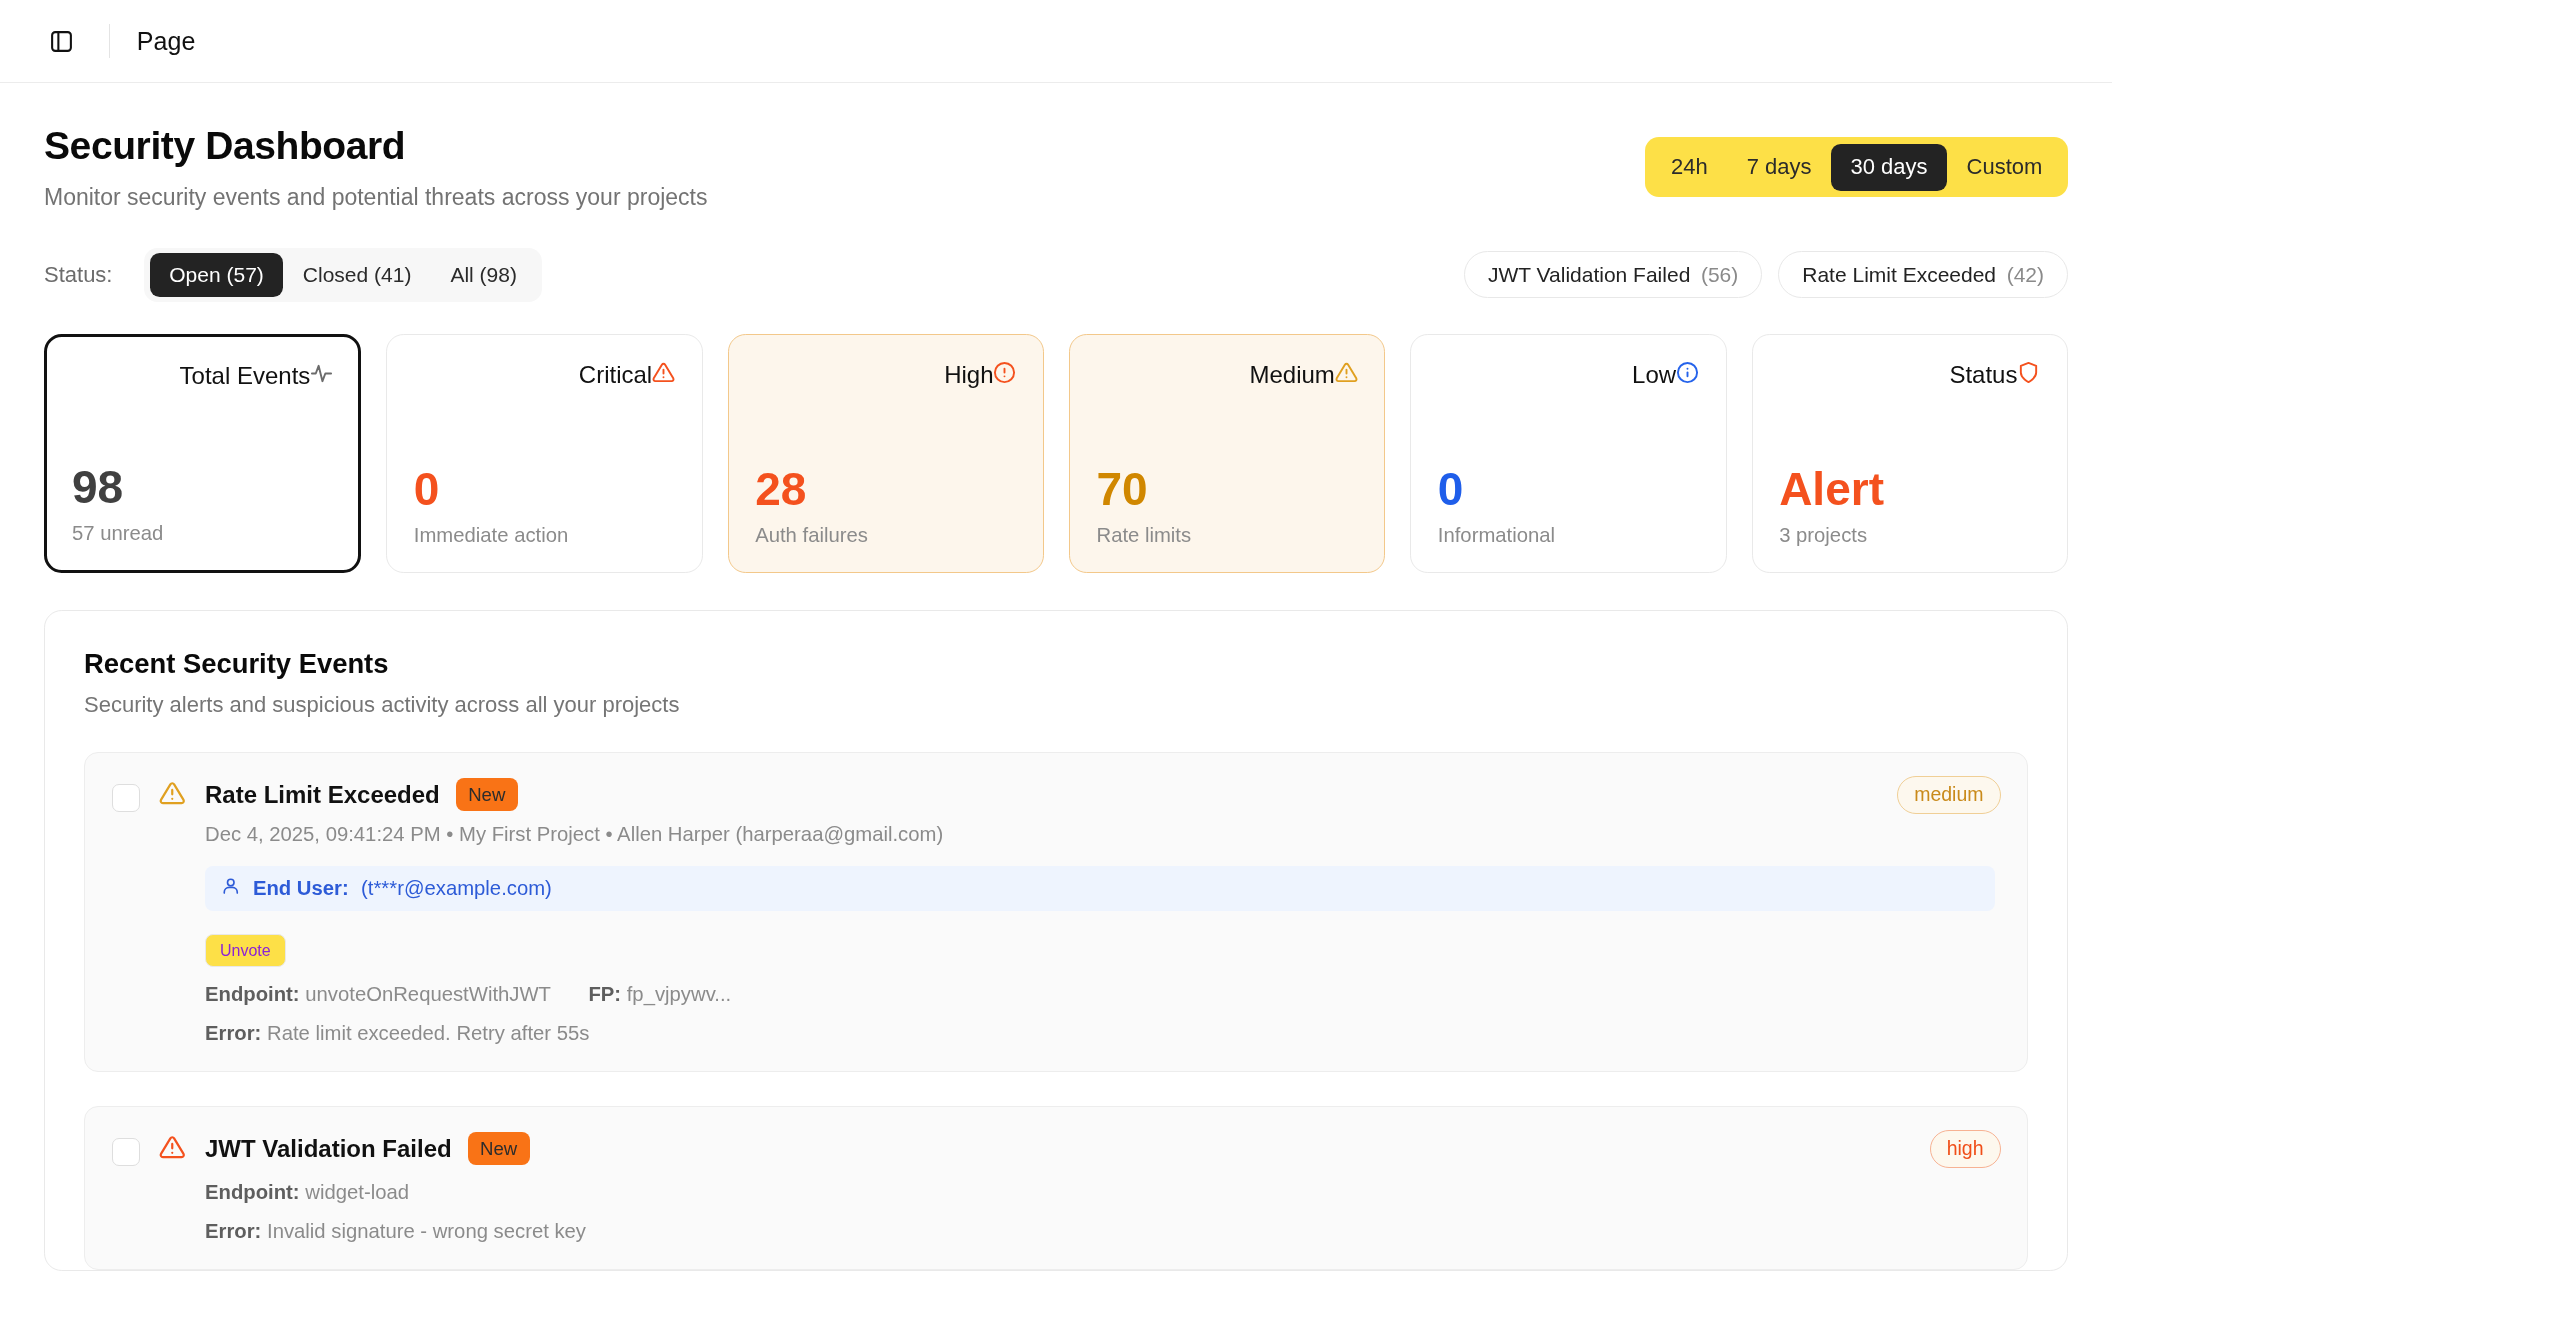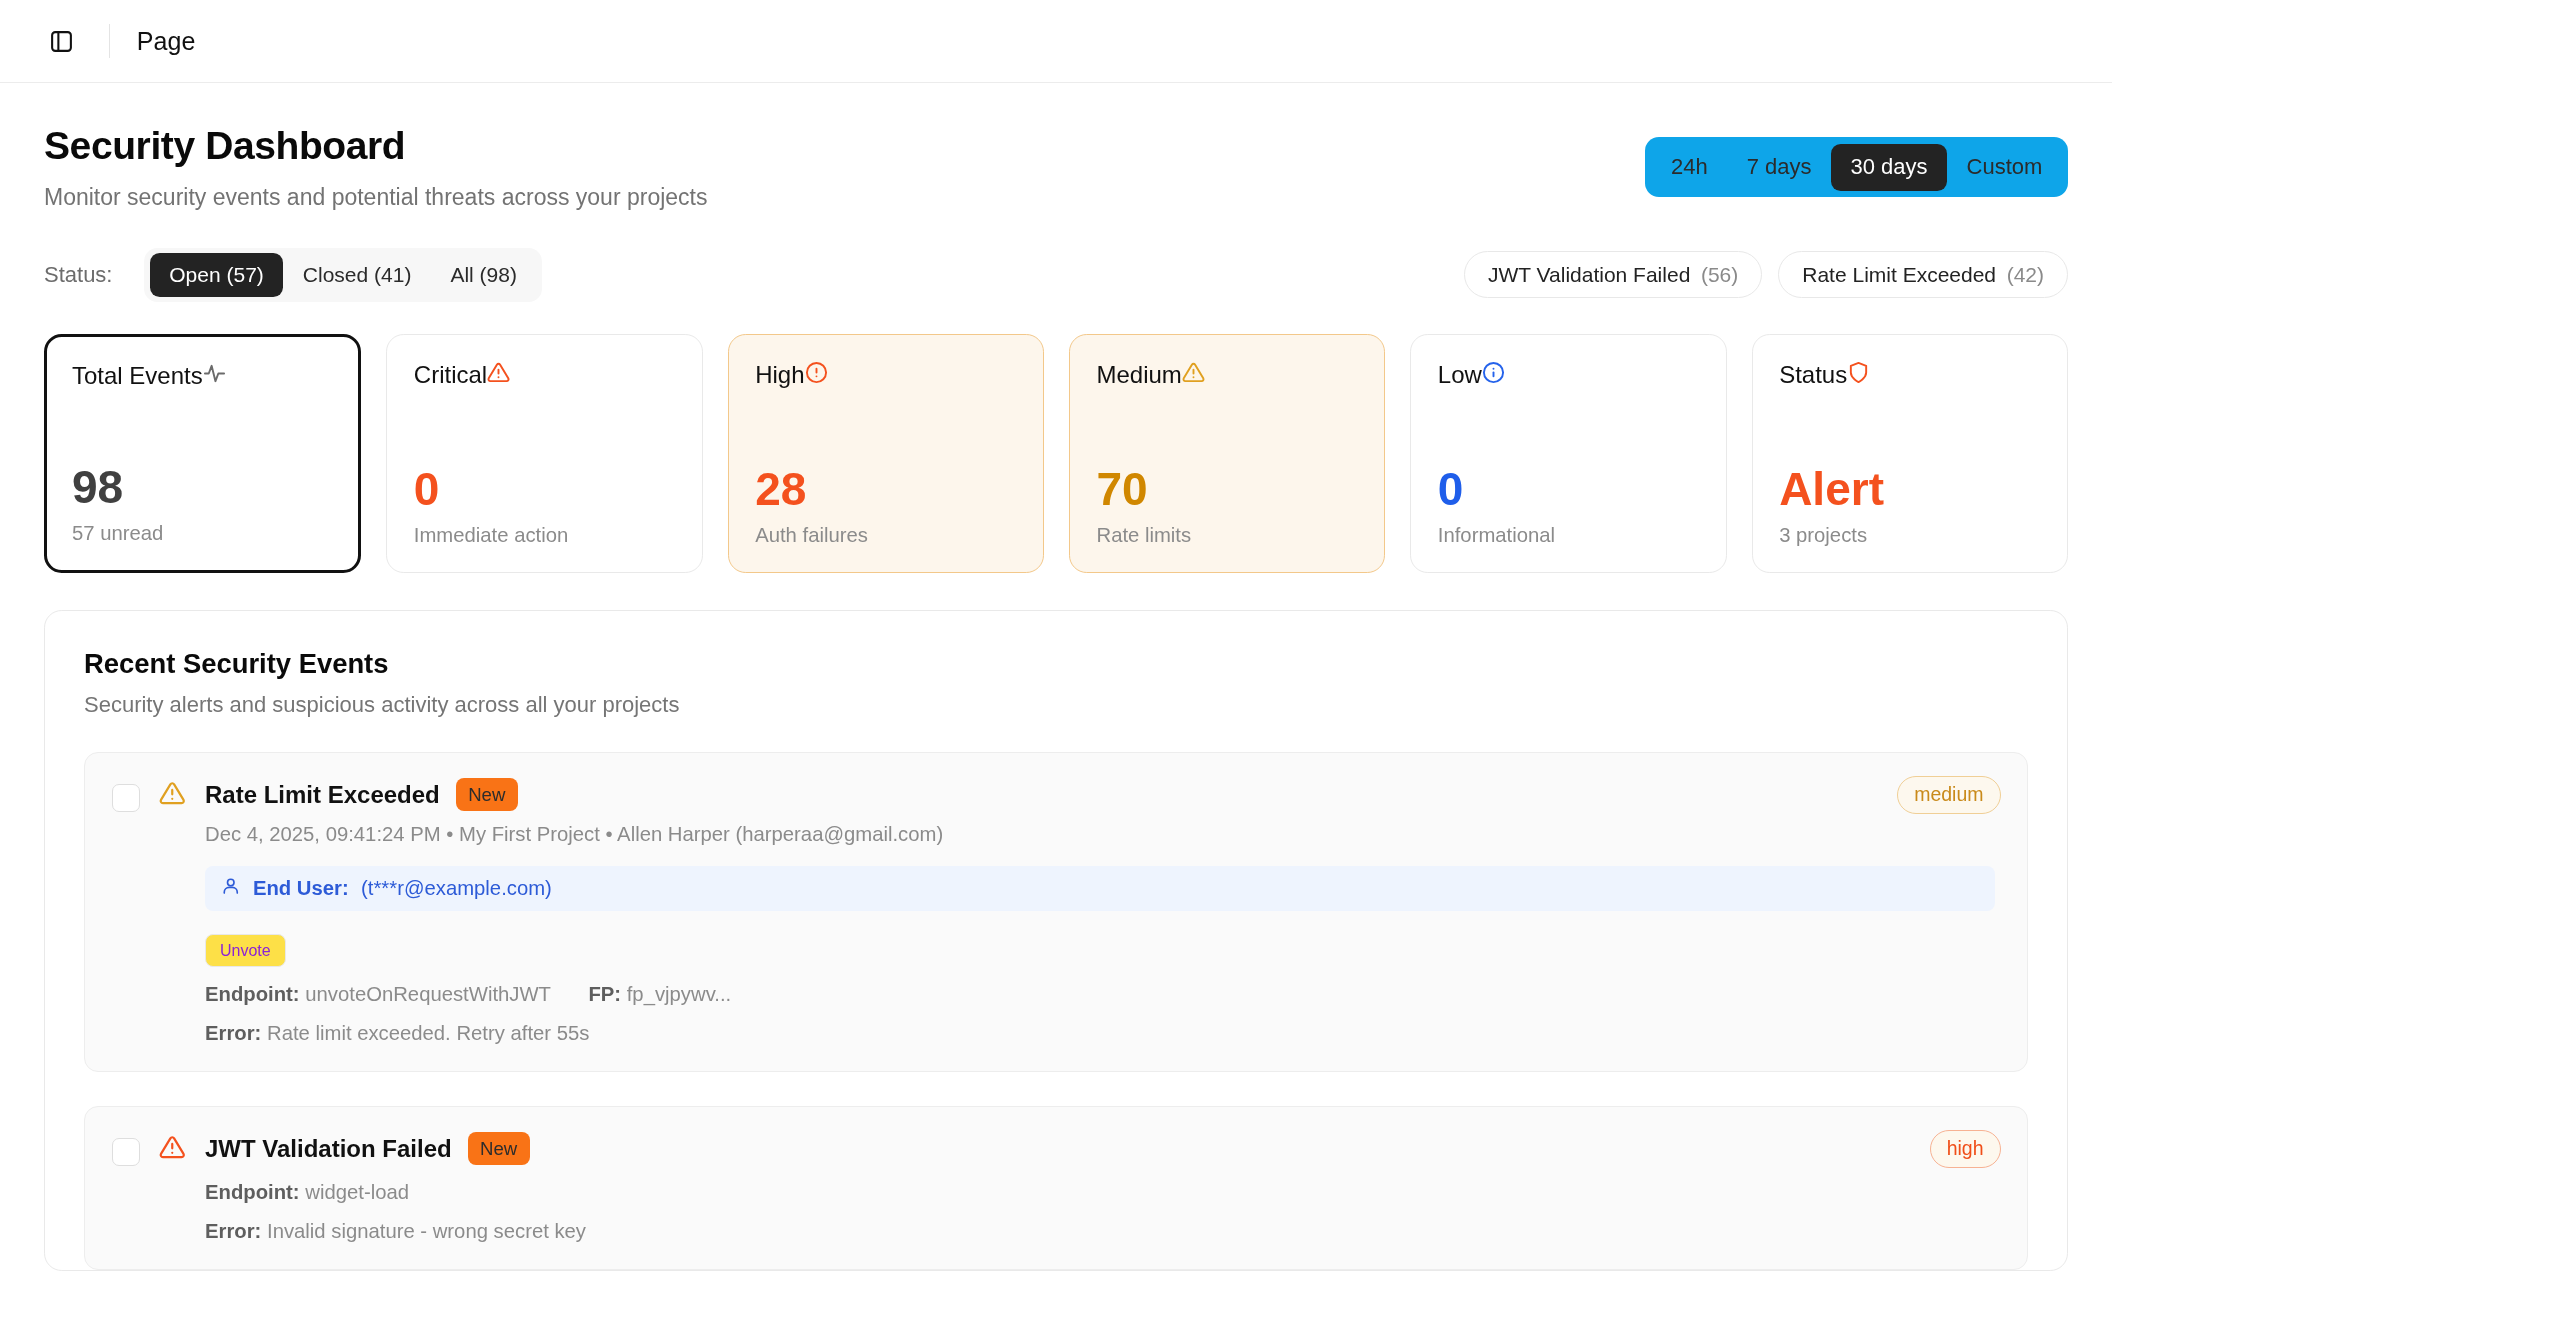--- a/index.html
+++ b/index.html
@@ -40,21 +40,21 @@
   .page-title {
     font-size: 39px; font-weight: bold; color: #0a0a0a; letter-spacing: -0.4px;
     line-height: 1.1;
   }
   .page-subtitle {
     font-size: 23px; color: #737373; margin-top: 16px; font-weight: 400;
   }
 
   .range-group {
     display: flex; align-items: center;
-    background: #0ea5e9; border-radius: 14px; padding: 6.2px;
+    background: #fde047; border-radius: 14px; padding: 6.2px;
     margin-top: 12.4px;
   }
   .range-btn {
     font-size: 22px; color: #2b2b2b; padding: 10.6px 19.5px;
     border-radius: 9.7px; cursor: pointer; white-space: nowrap;
     background: transparent; border: none; font-family: inherit;
   }
   .range-btn.active { background: #232323; color: #ffffff; }
 
   
@@ -95,21 +95,21 @@
     border-radius: 17.7px;
     background: #ffffff;
     padding: 26.5px 26.5px 25px 26.5px;
     height: 239px;
     display: flex; flex-direction: column;
     cursor: pointer;
   }
   .stat-card.selected { border: 3.5px solid #111111; padding: 25px; }
   .stat-card.tinted { background: #fdf6ec; border-color: #f3c88a; }
   .stat-top {
-    display: flex; justify-content: flex-start; align-items: flex-start;
+    display: flex; justify-content: flex-end; align-items: flex-start;
   }
   .stat-label { font-size: 24px; color: #111111; }
   .stat-body { margin-top: auto; }
   .stat-value { font-size: 46px; font-weight: bold; line-height: 1.05; }
   .stat-sub { font-size: 20.3px; color: #8b8b8b; margin-top: 10.6px; }
 
   
   .panel {
     margin: 37px 44px 0 44px;
     border: 1.8px solid #e9e9e9; border-radius: 17.7px;

